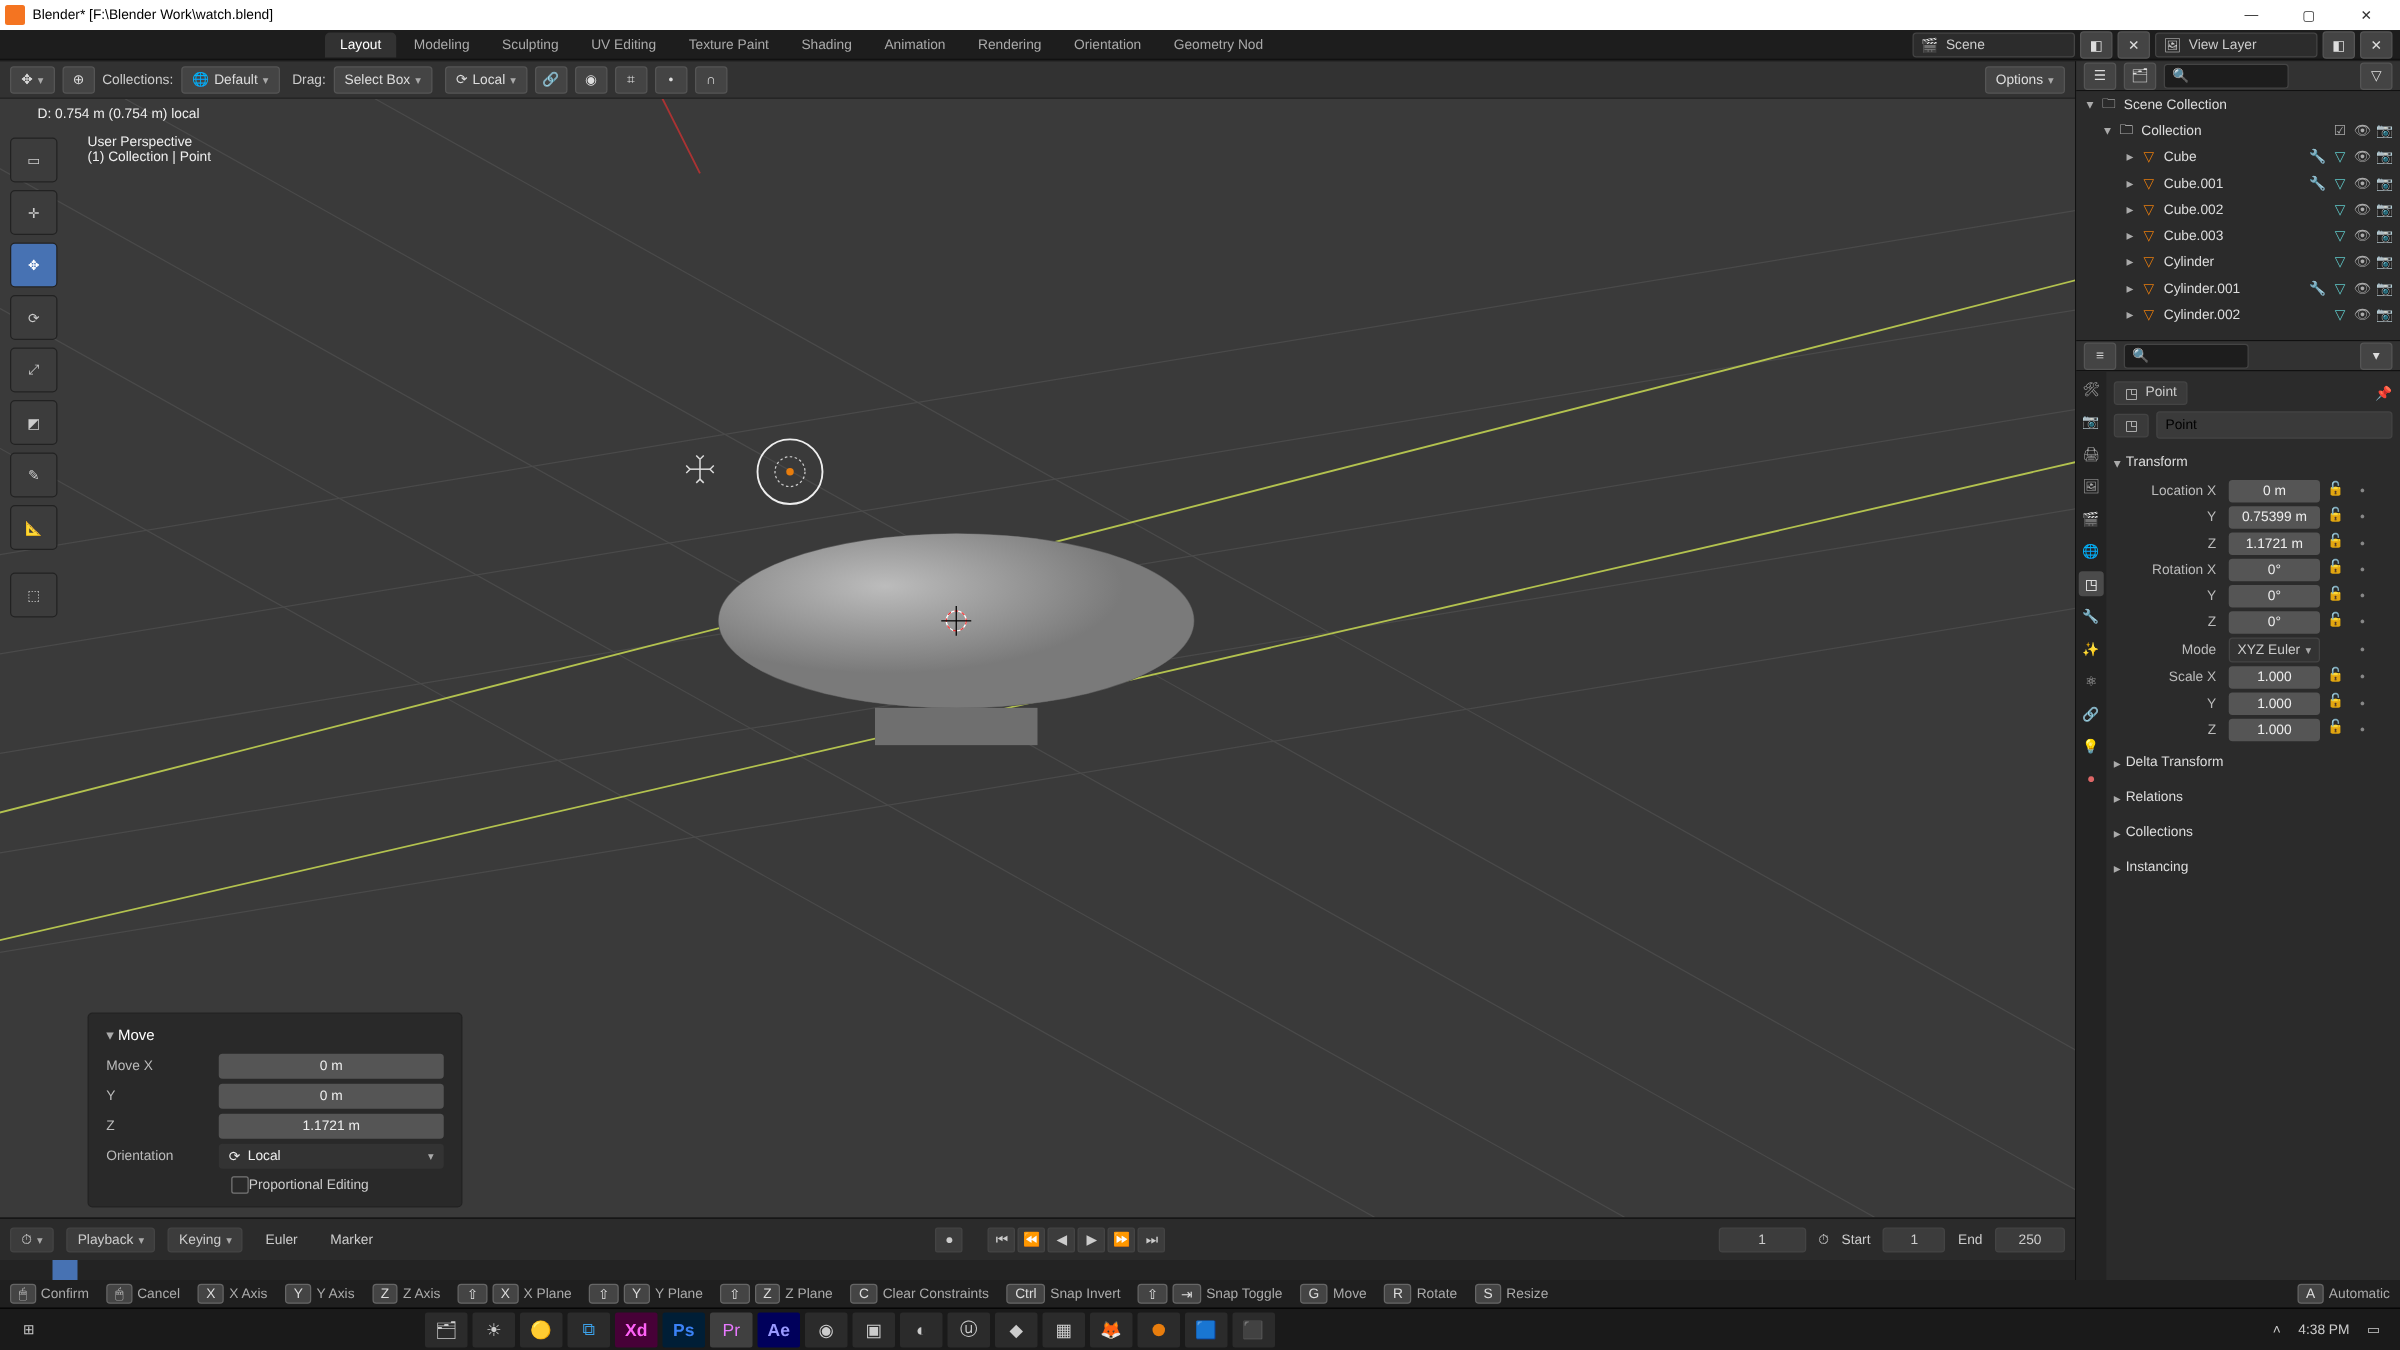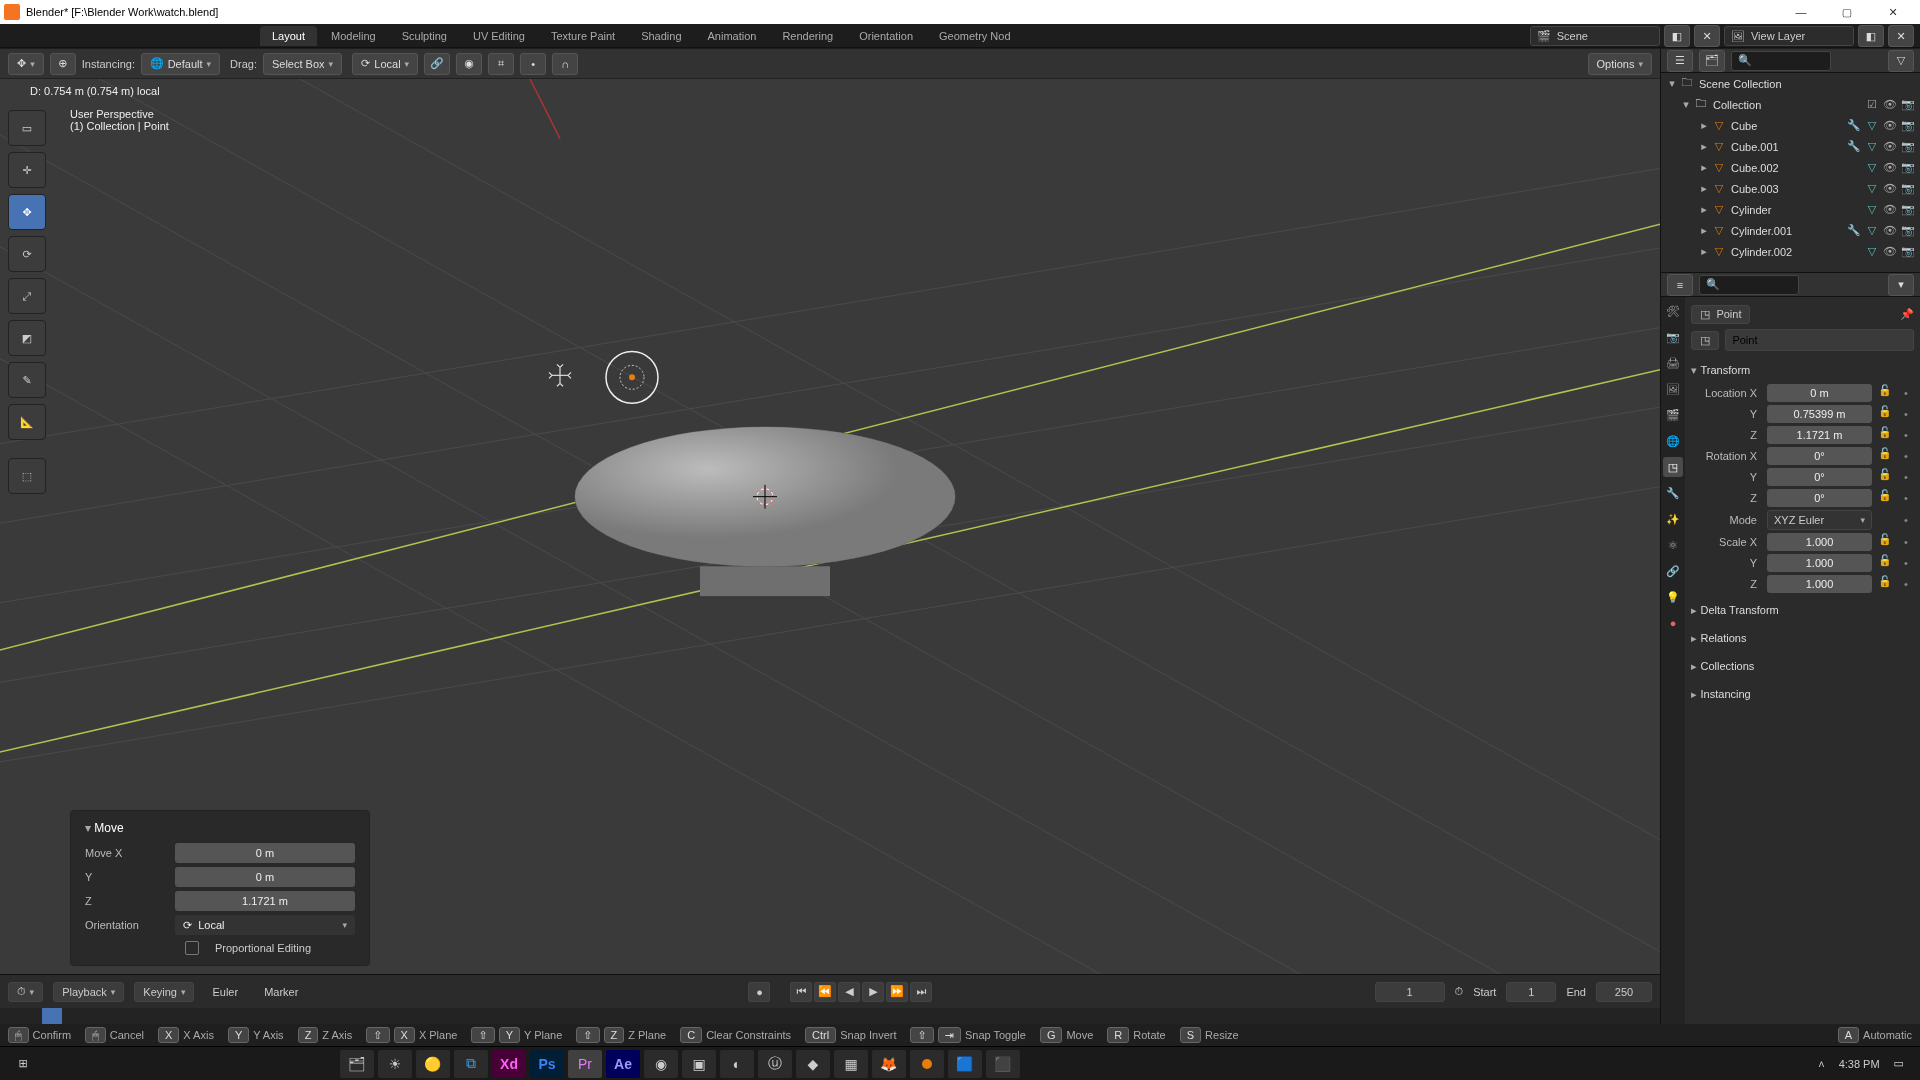--- a/index.html
+++ b/index.html
@@ -27,21 +27,21 @@
 .tools-left{position:absolute;top:110px;left:8px;display:flex;flex-direction:column;gap:6px;z-index:3}
 .tool{width:38px;height:36px;background:#3c3c3c;border:1px solid #222;border-radius:4px;display:flex;align-items:center;justify-content:center;color:#ccc}
 .tool.active{background:#4772b3;color:#fff}
 .op-panel{position:absolute;left:70px;bottom:90px;width:300px;background:rgba(40,40,40,.92);border:1px solid #222;border-radius:4px;padding:10px 14px;z-index:3}
 .op-panel h3{font-size:12px;color:#fff;margin-bottom:8px;font-weight:500}
 .op-panel h3::before{content:"▾ ";color:#aaa}
 .op-row{display:flex;align-items:center;margin:4px 0}
 .op-row label{width:90px;padding-right:10px;color:#bbb}
 .op-row .field{flex:1;background:#555;border-radius:3px;height:20px;display:flex;align-items:center;justify-content:center;color:#eee}
 .op-row .field.dd{justify-content:flex-start;padding:0 8px;gap:6px;background:#333}
-.op-check{display:flex;align-items:center;gap:16px;margin:6px 0 0 100px}
+.op-check{display:flex;align-items:center;gap:0;margin:6px 0 0 100px}
 .timeline{position:absolute;left:0;right:260px;bottom:38px;height:34px;background:#2b2b2b;border-top:1px solid #111;display:flex;align-items:center;padding:0 8px;gap:10px}
 .timeline .tbtn{background:#3c3c3c;border:1px solid #444;border-radius:3px;height:20px;padding:0 8px;display:flex;align-items:center;gap:4px}
 .timeline .transport{display:flex;gap:2px;margin-left:auto;margin-right:auto}
 .timeline .transport .t{width:22px;height:20px;background:#3c3c3c;border:1px solid #444;border-radius:2px;display:flex;align-items:center;justify-content:center}
 .timeline .numfield{background:#3c3c3c;border:1px solid #444;border-radius:3px;height:20px;width:70px;display:flex;align-items:center;justify-content:center}
 .timetrack{position:absolute;left:0;right:260px;bottom:22px;height:16px;background:#232323;display:flex;align-items:center}
 .timetrack .frame1{position:absolute;left:42px;width:20px;height:100%;background:#4772b3}
 .hotkeybar{position:absolute;left:0;right:0;bottom:0;height:22px;background:#1f1f1f;display:flex;align-items:center;padding:0 8px;gap:14px;color:#aaa}
 .hotkeybar .key{background:#444;border:1px solid #666;border-radius:3px;padding:0 6px;height:16px;display:inline-flex;align-items:center;color:#ddd;min-width:18px;justify-content:center}
 .hotkeybar .grp{display:flex;align-items:center;gap:4px}
@@ -60,21 +60,21 @@
 .props-tabs{width:24px;background:#232323;display:flex;flex-direction:column;align-items:center;padding-top:4px;gap:6px}
 .props-tabs .pt{width:20px;height:20px;border-radius:3px;display:flex;align-items:center;justify-content:center;color:#aaa}
 .props-tabs .pt.active{background:#4b4b4b;color:#fff}
 .props-body{flex:1;overflow:auto;padding:4px 6px}
 .breadcrumb{display:flex;align-items:center;height:26px;gap:6px;padding:2px 0}
 .bc-chip{background:#3a3a3a;border:1px solid #444;border-radius:3px;padding:2px 8px;display:flex;align-items:center;gap:6px}
 .prop-input{flex:1;background:#3a3a3a;border:1px solid #444;border-radius:3px;height:22px;padding:0 6px}
 .section-head{display:flex;align-items:center;height:22px;margin-top:6px;color:#ddd}
 .section-head::before{content:"▾ ";color:#aaa;margin-right:4px}
 .section-head.collapsed::before{content:"▸ "}
-.prow{display:flex;align-items:center;margin:3px 0;gap:4px}
+.prow{display:flex;align-items:center;margin:3px 16px;gap:4px}
 .prow label{width:72px;text-align:right;color:#bbb;padding-right:6px}
 .prow .nf{flex:1;background:#555;border-radius:3px;height:18px;display:flex;align-items:center;justify-content:center;color:#eee}
 .prow .dd{flex:1;background:#333;border:1px solid #444;border-radius:3px;height:20px;display:flex;align-items:center;justify-content:space-between;padding:0 6px}
 .prow .lock{width:18px;height:18px;color:#888;text-align:center}
 .prow .link{width:16px;color:#888;text-align:center}
 .taskbar-os{position:absolute;left:0;right:0;bottom:0;height:34px;background:#1a1a1a;display:flex;align-items:center;padding:0 6px;z-index:50;border-top:1px solid #000}
 .taskbar-os .start{width:34px;height:28px;display:flex;align-items:center;justify-content:center;color:#ccc}
 .taskbar-os .tb-apps{display:flex;gap:4px;margin-left:300px}
 .taskbar-os .app{width:34px;height:28px;background:#2b2b2b;border-radius:2px;display:flex;align-items:center;justify-content:center;font-size:14px}
 .taskbar-os .tray{margin-left:auto;display:flex;align-items:center;gap:14px;padding-right:10px;color:#ccc}
@@ -135,21 +135,21 @@
     </div>
     <div class="tb-btn icon-only">◧</div>
     <div class="tb-btn icon-only">✕</div>
   </div>
 </div>
 
 <div class="toolbar-3d">
   <div class="tb-group">
     <div class="tb-btn">✥ <span class="chev">▾</span></div>
     <div class="tb-btn icon-only">⊕</div>
-    <span>Instancing:</span>
+    <span>Collections:</span>
     <div class="tb-btn">🌐 <span>Default</span> <span class="chev">▾</span></div>
   </div>
   <div class="tb-group">
     <span>Drag:</span>
     <div class="tb-btn">
         <span>Select Box</span> 
         <span class="chev">▾</span>
       </div>
   </div>
   <div class="tb-group">

